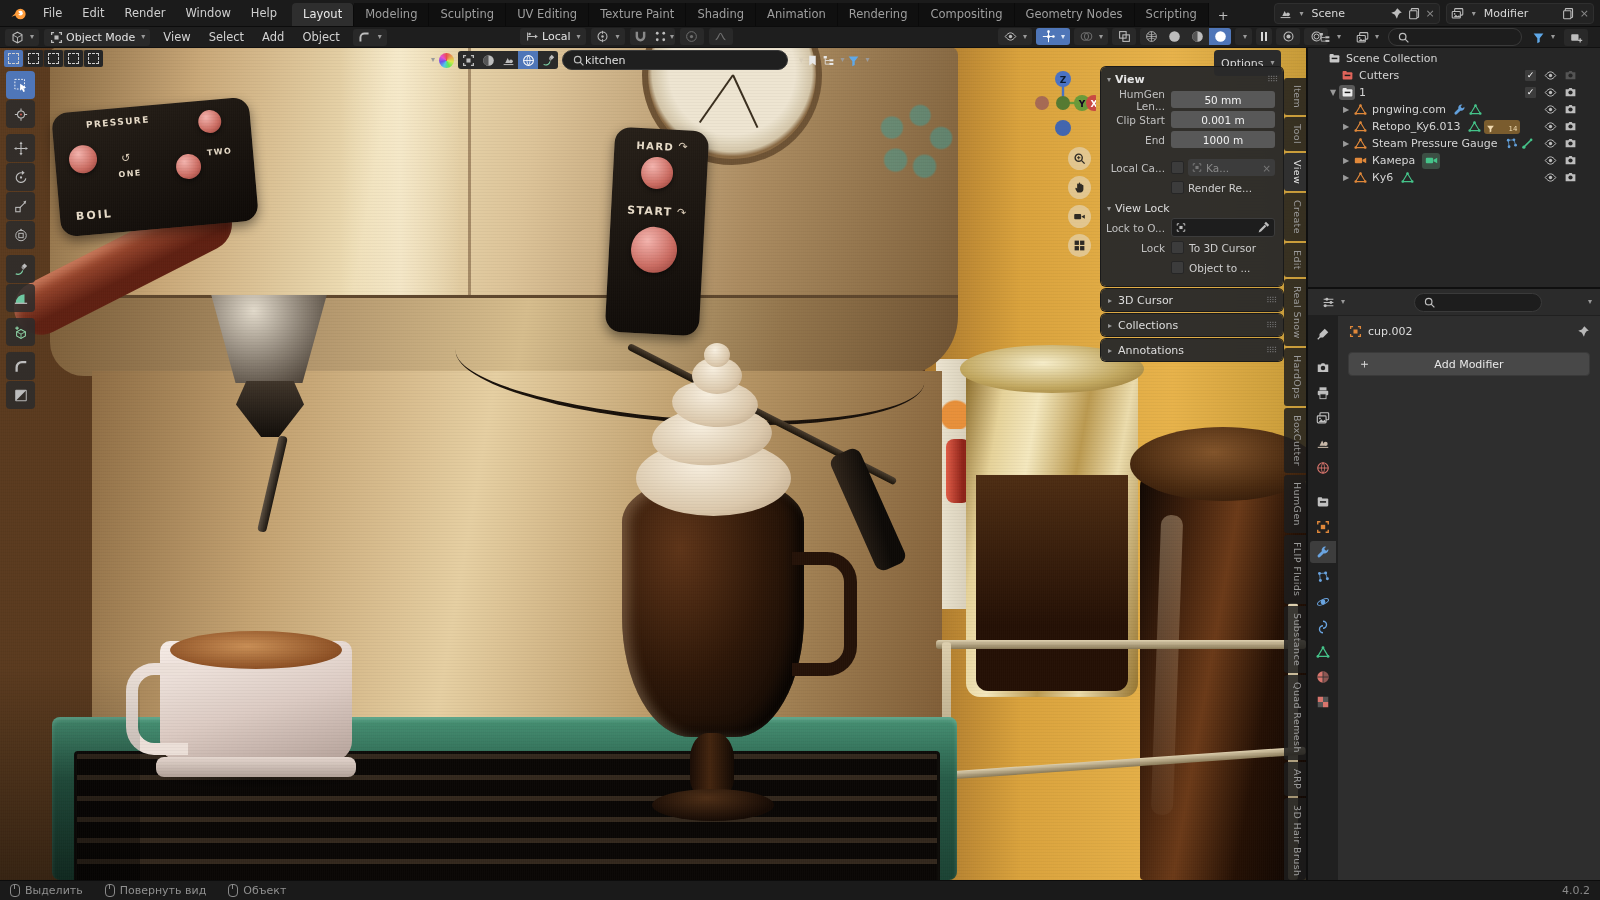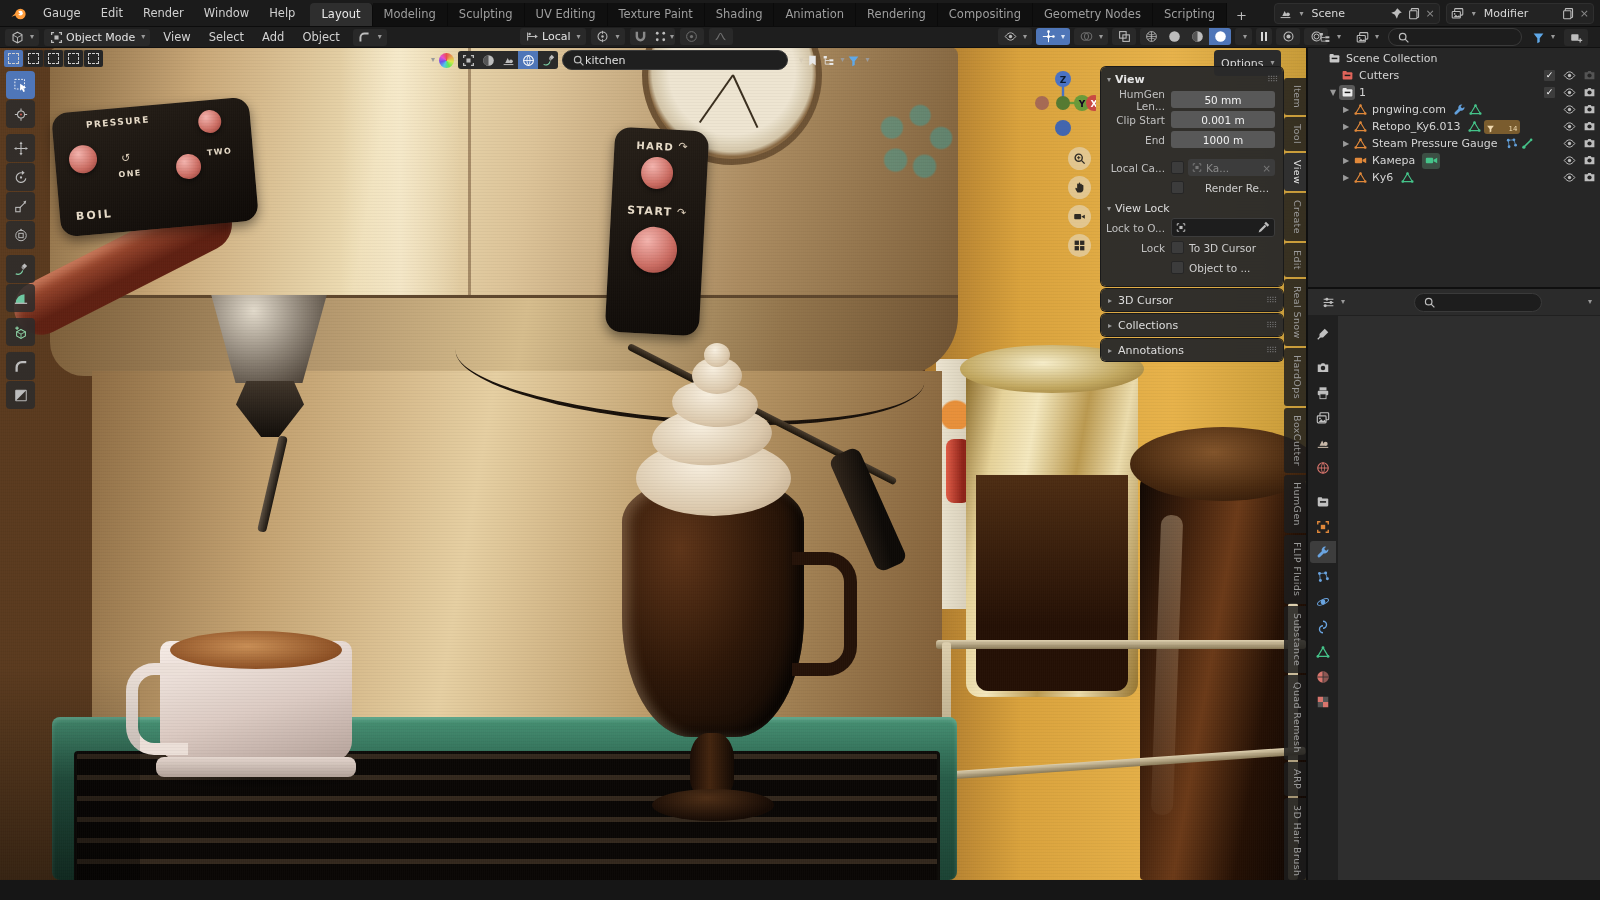--- a/index.html
+++ b/index.html
@@ -163,21 +163,21 @@
   .np-collapsed{background:rgba(42,42,42,.96);border-radius:5px;margin-top:3px;height:22px;display:flex;align-items:center;gap:6px;padding:0 7px;color:#dedede;box-shadow:0 0 0 1px #1a1a1a}
   
   #side-tabs{left:1284px;top:31px;width:22px;display:flex;flex-direction:column;z-index:9}
   .vtab{writing-mode:vertical-rl;padding:7px 3px;font-size:9.5px;color:#9a9a9a;background:#1d1d1dd9;
      border-radius:3px 0 0 3px;margin-bottom:2px;text-align:center;letter-spacing:.4px}
   .vtab.active{background:#303030;color:#e4e4e4}
   
   #ol-header{position:absolute;left:1312px;top:28px;height:18px;display:flex;align-items:center;gap:4px;z-index:41}
   #ol-search{display:flex;align-items:center;background:#1d1d1d;border:1px solid #3a3a3a;border-radius:10px;height:16px;width:118px;padding:0 7px;gap:5px}
   #outliner{position:absolute;left:1308px;top:47px;width:292px;height:240px;background:#262626;z-index:30;padding-top:3px}
-  .ol-row{display:flex;align-items:center;height:17px;padding-right:4px;font-size:11px;color:#d4d4d4}
+  .ol-row{display:flex;align-items:center;height:17px;padding-right:23px;font-size:11px;color:#d4d4d4}
   .ol-row .nm{margin-left:4px;white-space:nowrap}
   .ol-exp{width:12px;text-align:center;color:#9a9a9a;font-size:8px;flex:none}
   .ol-icbox{display:flex;align-items:center;justify-content:center;width:16px;height:15px;border-radius:3px;flex:none}
   .ol-icbox.hl{background:#5a5a5a}
   .ol-badges{display:flex;gap:2px;margin-left:7px;align-items:center}
   .ol-right{margin-left:auto;display:flex;gap:6px;align-items:center}
   .bool14{background:#7a5c2e;border-radius:3px;color:#f2ddb2;font-size:7px;display:flex;align-items:flex-end;padding:1px 2px;height:12px;gap:14px}
   .badgebox{background:#3c4f44;border-radius:3px;padding:1px 2px;display:flex}
   
   #properties{position:absolute;left:1308px;top:289px;width:292px;height:591px;background:#2e2e2e;z-index:30}
@@ -210,21 +210,21 @@
 
   <header id="topbar">
     <span id="logo">
       <svg viewBox="0 0 18 16" width="18" height="15">
           <circle cx="10.5" cy="8.5" r="5.6" fill="#ff9d3c"></circle>
           <circle cx="10.5" cy="7.6" r="2.5" fill="#fff"></circle>
           <path d="M1 11.5l6.5-5.8 2.8 2.6z" fill="#ff9d3c"></path>
         </svg>
     </span>
     <nav id="menu-items">
-        <span class="menu-item">Gauge</span>
+        <span class="menu-item">File</span>
         <span class="menu-item">Edit</span>
         <span class="menu-item">Render</span>
         <span class="menu-item">Window</span>
         <span class="menu-item">Help</span>
       </nav>
     <div id="workspace-tabs">
         <span class="ws-tab active">Layout</span>
         <span class="ws-tab">Modeling</span>
         <span class="ws-tab">Sculpting</span>
         <span class="ws-tab">UV Editing</span>
@@ -873,21 +873,21 @@
                   <rect x="5.5" y="5.5" width="5" height="5" fill="currentColor"></rect>
                 </svg>
               </span>
             <span>Ka...</span>
             <span style="margin-left:auto;color:#777">×</span>
           </span>
         </div>
         <div class="np-row">
           <span class="np-label"></span>
           <span class="cbx"></span>
-          <span style="margin-left:21px;font-size:10.5px">Render Re...</span>
+          <span style="margin-left:4px;font-size:10.5px">Render Re...</span>
         </div>
         <div class="np-sub">
           <span class="chevr">▾</span>
           <span>View Lock</span>
         </div>
         <div class="np-row">
           <span class="np-label">Lock to O...</span>
           <span class="np-obj">
             <span class="ic" style="width:10px;height:10px">
                 <svg viewBox="0 0 16 16">
@@ -1386,18 +1386,55 @@
           <span class="ic" style="color: rgb(216, 117, 109);">
             <svg viewBox="0 0 16 16">
               <rect x="2" y="2" width="6" height="6" fill="currentColor"></rect>
               <rect x="8" y="8" width="6" height="6" fill="currentColor"></rect>
               <rect x="8" y="2" width="6" height="6" fill="#555"></rect>
               <rect x="2" y="8" width="6" height="6" fill="#555"></rect>
             </svg>
           </span>
         </div>
       </div>
+    <div id="prop-body">
+      <div id="breadcrumb">
+        <span class="ic" style="color:#e0883a">
+            <svg viewBox="0 0 16 16">
+              <path d="M5 2H2v3M11 2h3v3M5 14H2v-3M11 14h3v-3" fill="none" stroke="currentColor" stroke-width="1.6"></path>
+              <rect x="5.5" y="5.5" width="5" height="5" fill="currentColor"></rect>
+            </svg>
+          </span>
+        <span>cup.002</span>
+        <span class="ic" style="margin-left:auto;color:#b8b8b8">
+            <svg viewBox="0 0 16 16">
+              <path d="M9 1.5l5.5 5.5-2.4.5L10 10l-1.5 4.5L6 9.5 1.5 7 6 5.5z" fill="currentColor"></path>
+            </svg>
+          </span>
+      </div>
+      <div id="add-modifier">
+        <span class="plus">＋</span>
+        <span>Add Modifier</span>
+      </div>
+    </div>
   </aside>
 
   <div class="sep-v"></div>
   <div class="sep-h"></div>
 
+  <footer id="statusbar">
+    <div id="status-left" style="display:flex;gap:22px">
+        <span class="hint">
+          <span class="mouse"></span>
+          <span>Выделить</span>
+        </span>
+        <span class="hint">
+          <span class="mouse"></span>
+          <span>Повернуть вид</span>
+        </span>
+        <span class="hint">
+          <span class="mouse"></span>
+          <span>Объект</span>
+        </span>
+      </div>
+    <span id="version">4.0.2</span>
+  </footer>
 </div>
 
 </body></html>

